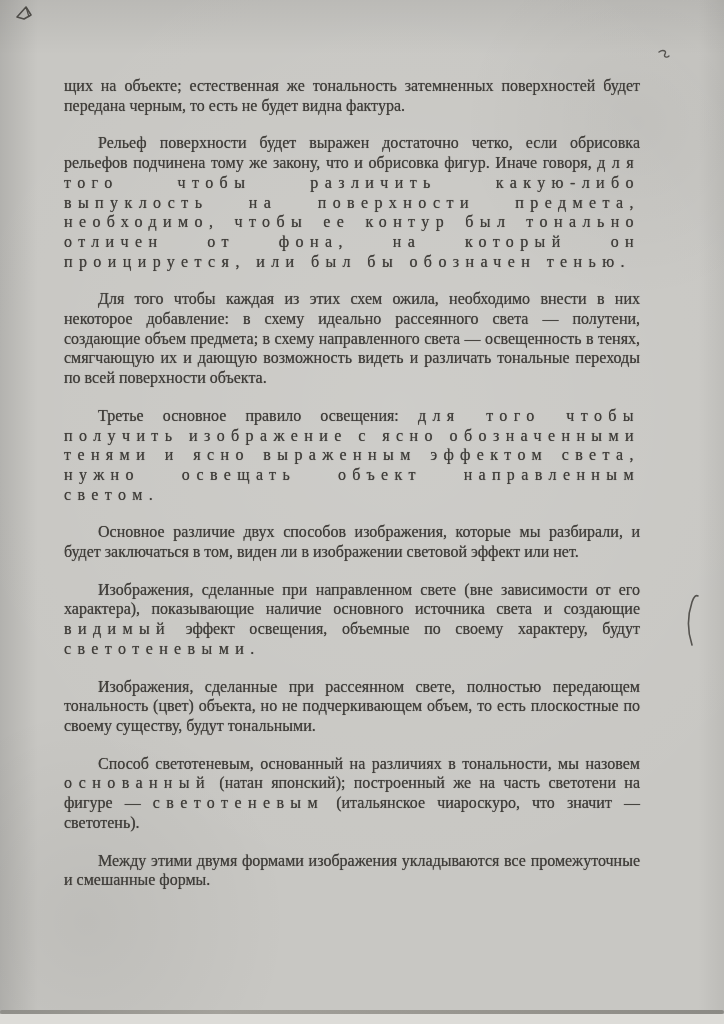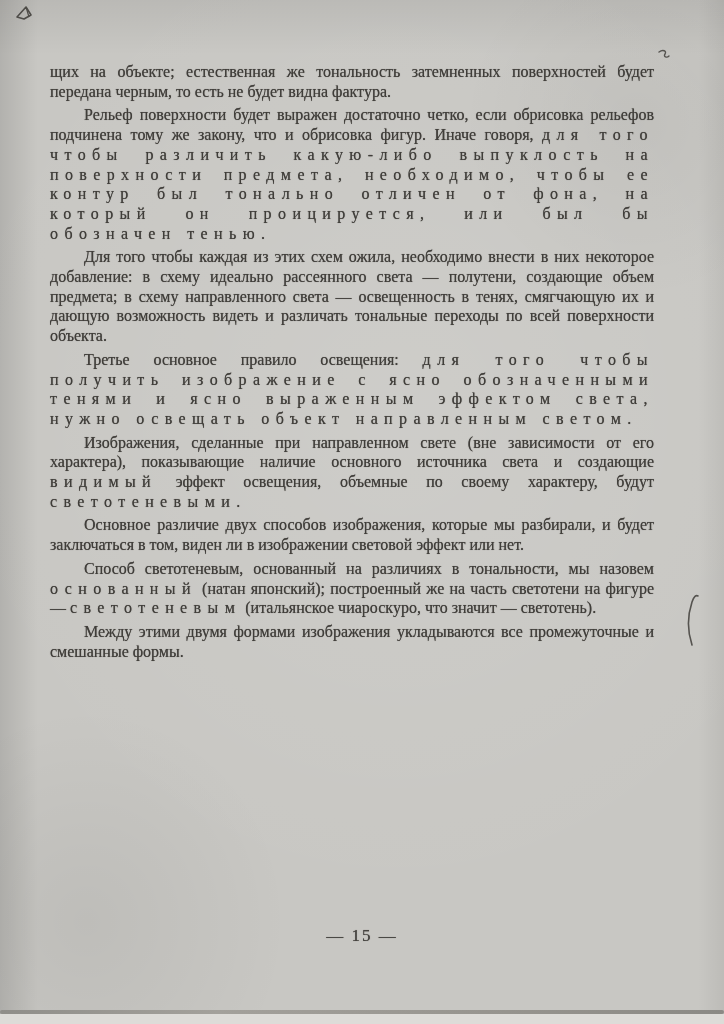--- a/index.html
+++ b/index.html
@@ -44,21 +44,21 @@
     width: 612px;
     height: 862px;
     overflow: hidden;
     color: #403e3a;
     font-size: 16px;
     line-height: 19.7px;
     text-align: justify;
     text-shadow: 0 0 0.7px rgba(62,60,56,0.85);
   }
   .text-block p {
-    margin: 4px;
+    margin: 18px;
     text-indent: 34px;
   }
   .sp {
     letter-spacing: 0.40em;
   }
   .page-number {
     position: absolute;
     left: 0;
     top: 926px;
     width: 724px;
@@ -79,27 +79,27 @@
 </head>
 <body>
 
 <div class="scan-page">
 
   <div class="text-block">
     <p style="text-indent:0;"><span>щих на объекте; естественная же тональность затемненных поверхностей будет передана черным, то есть не будет видна фактура.</span></p>
     <p><span>Рельеф поверхности будет выражен достаточно четко, если обрисовка рельефов подчинена тому же закону, что и обрисовка фигур. Иначе говоря, </span><span class="sp">для того чтобы различить какую-либо выпуклость на поверхности предмета, необходимо, чтобы ее контур был тонально отличен от фона, на который он проицируется, или был бы обозначен тенью.</span></p>
     <p><span>Для того чтобы каждая из этих схем ожила, необходимо внести в них некоторое добавление: в схему идеально рассеянного света — полутени, создающие объем предмета; в схему направленного света — освещенность в тенях, смягчающую их и дающую возможность видеть и различать тональные переходы по всей поверхности объекта.</span></p>
     <p><span>Третье основное правило освещения: </span><span class="sp">для того чтобы получить изображение с ясно обозначенными тенями и ясно выраженным эффектом света, нужно освещать объект направленным светом.</span></p>
+    <p><span>Основное различие двух способов изображения, которые мы разбирали, и будет заключаться в том, виден ли в изображении световой эффект или нет.</span></p>
     <p><span>Изображения, сделанные при направленном свете (вне зависимости от его характера), показывающие наличие основного источника света и создающие </span><span class="sp">видимый</span><span> эффект освещения, объемные по своему характеру, будут </span><span class="sp">светотеневыми</span><span>.</span></p>
-    <p><span>Основное различие двух способов изображения, которые мы разбирали, и будет заключаться в том, виден ли в изображении световой эффект или нет.</span></p>
+    <p><span>Изображения, сделанные при рассеянном свете, полностью передающем тональность (цвет) объекта, но не подчеркивающем объем, то есть плоскостные по своему существу, будут тональными.</span></p>
     <p><span>Способ светотеневым, основанный на различиях в тональности, мы назовем </span><span class="sp">основанный</span><span> (натан японский); построенный же на часть светотени на фигуре — </span><span class="sp">светотеневым</span><span> (итальянское чиароскуро, что значит — светотень).</span></p>
     <p><span>Между этими двумя формами изображения укладываются все промежуточные и смешанные формы.</span></p>
   </div>
 
-  <div class="page-number">— 15 —</div>
 
   <svg class="pencil-mark mark-top-left" width="34" height="22" viewBox="0 0 34 22">
     <path d="M3 14 L12 4 L17 12 L10 16 Z" fill="none" stroke="#4e4c48" stroke-width="1.6" stroke-linejoin="round"></path>
     <path d="M12 4 L15 14" fill="none" stroke="#4e4c48" stroke-width="1.2"></path>
   </svg>
 
   <svg class="pencil-mark mark-top-right" width="16" height="14" viewBox="0 0 16 14">
     <path d="M3 4 C7 1 11 3 9 6 C7 9 11 10 13 8" fill="none" stroke="#55534f" stroke-width="1.4" stroke-linecap="round"></path>
   </svg>
 

